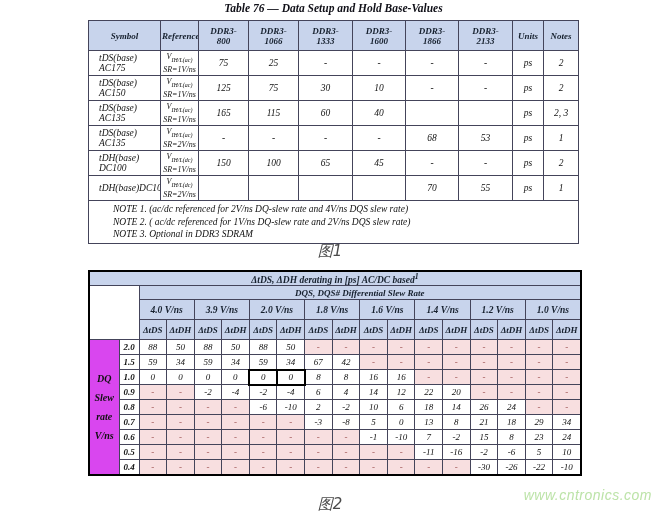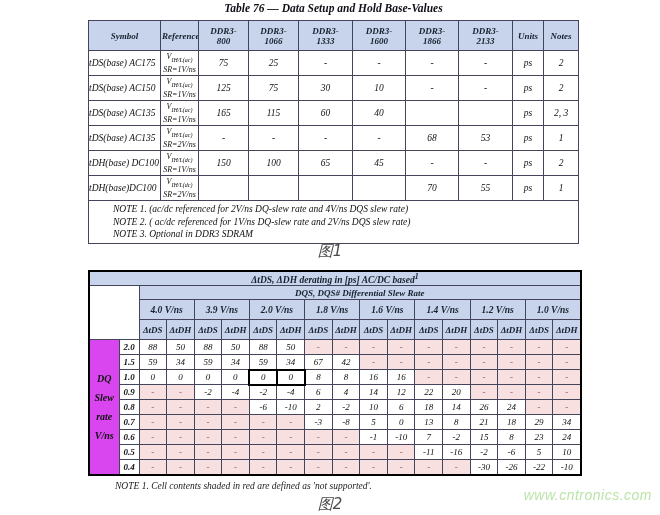--- a/index.html
+++ b/index.html
@@ -31,21 +31,21 @@
     border:1px solid var(--border-col);
     text-align:center;vertical-align:middle;
     padding:0 1px;overflow:hidden;
   }
   #table1 thead th{
     background:var(--header-bg);
     font-size:9px;line-height:10px;font-weight:bold;color:#16202e;
     height:30px;
   }
   #table1 tbody td{font-size:9.5px;height:25px;}
-  #table1 td.sym{text-align:left;padding-left:0;}
+  #table1 td.sym{text-align:left;padding-left:10px;}
   #table1 td.ref{font-size:8px;line-height:9px;}
   #table1 td.ref sub{font-size:6px;}
   #table1 td.notecell{
     text-align:left;padding:2px 2px 2px 24px;
     font-size:9.5px;line-height:12.5px;height:40px;vertical-align:top;
   }
   #fig1-caption{
     position:absolute;top:242px;left:88px;width:484px;
     text-align:center;font-size:15px;color:#4a4a4a;
     font-family:"DejaVu Sans", sans-serif;
@@ -423,18 +423,17 @@
           <td class="ns">-</td>
           <td class="ns">-</td>
           <td class="num">-30</td>
           <td class="num">-26</td>
           <td class="num">-22</td>
           <td class="num">-10</td>
         </tr>
       </tbody>
   </table>
 
-  <div id="fig2-note">NOTE 1. Cell contents shaded in red are defined as 'not supported'.</div>
   <div id="fig2-caption">图2</div>
 
   <div id="watermark">www.cntronics.com</div>
 
 </div>
 
 </body></html>

